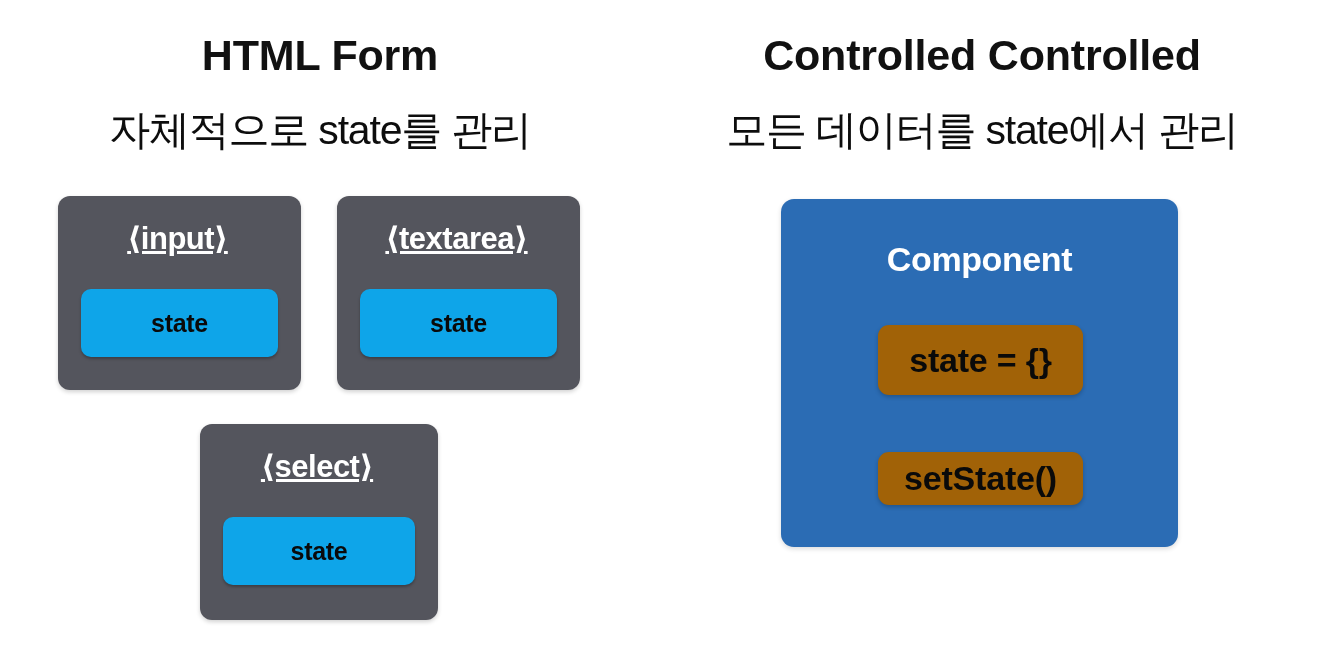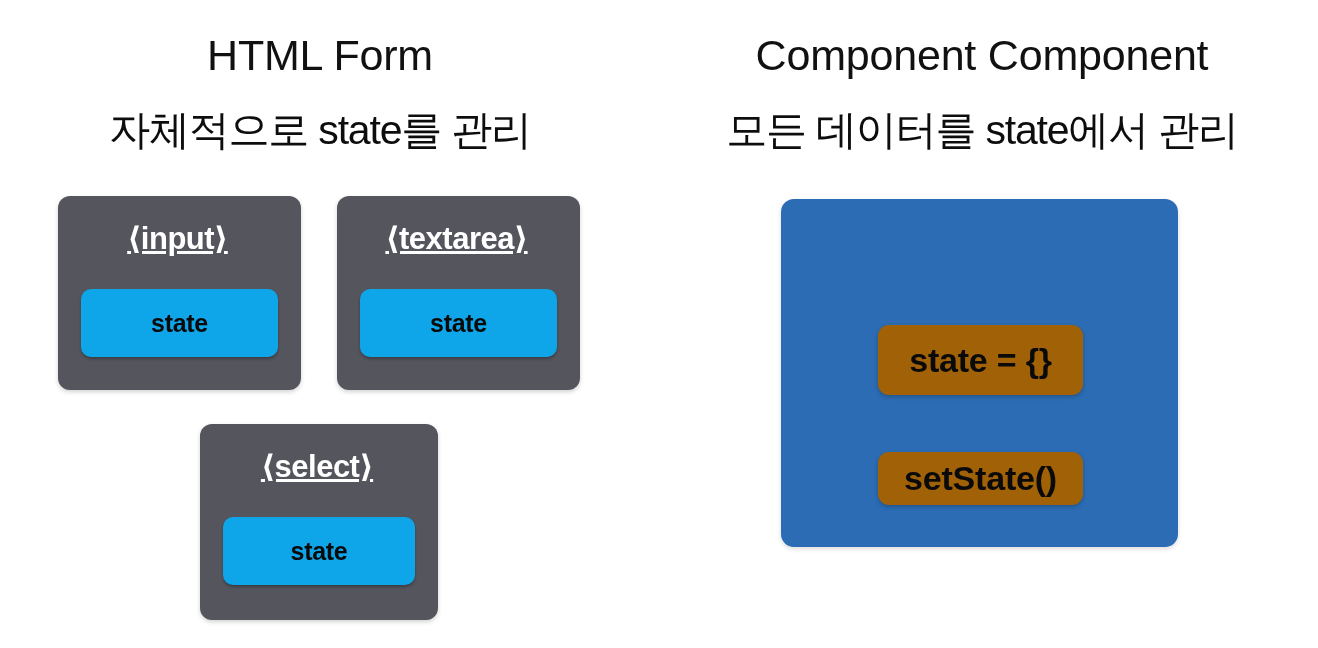--- a/index.html
+++ b/index.html
@@ -23,21 +23,21 @@
   }
 
   
   .col-heading {
     position: absolute;
     text-align: center;
     white-space: nowrap;
   }
   .heading-en {
     font-size: 43px;
-    font-weight: 400;
+    font-weight: 700;
     line-height: 1;
     letter-spacing: -0.2px;
     color: #111111;
   }
   .heading-ko {
     font-size: 41px;
     font-weight: 400;
     line-height: 1;
     letter-spacing: -1.2px;
     color: #0d0d0d;
@@ -153,21 +153,22 @@
   <div class="elem-card" id="card-textarea">
     <div class="elem-tag">⟨textarea⟩</div>
     <div class="elem-state">state</div>
   </div>
 
   <div class="elem-card" id="card-select">
     <div class="elem-tag">⟨select⟩</div>
     <div class="elem-state">state</div>
   </div>
 
-  <div class="col-heading heading-en" id="right-heading-en">Component Component</div>
+  <div class="col-heading heading-en" id="right-heading-en">Controlled Controlled</div>
   <div class="col-heading heading-ko" id="right-heading-ko">모든 데이터를 state에서 관리</div>
 
   <div id="component-card">
+    <div id="component-title">Component</div>
     <div class="comp-box" id="comp-box-state">state = {}</div>
     <div class="comp-box" id="comp-box-setstate">setState()</div>
   </div>
 
 </div>
 
 </body></html>

